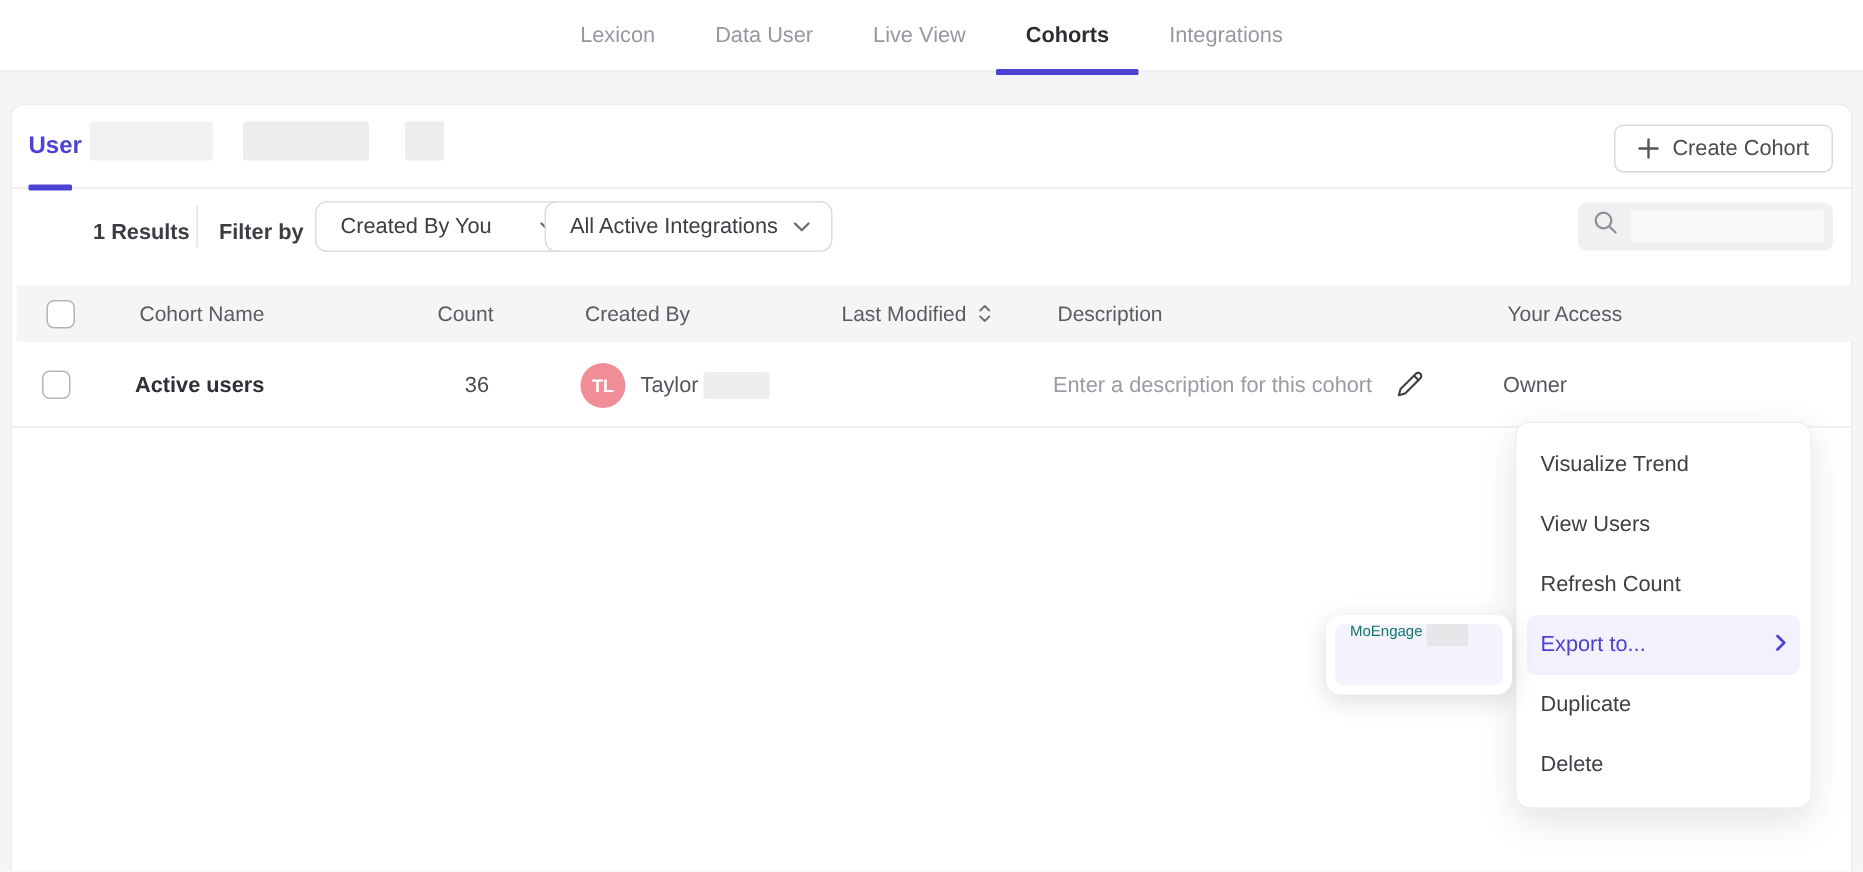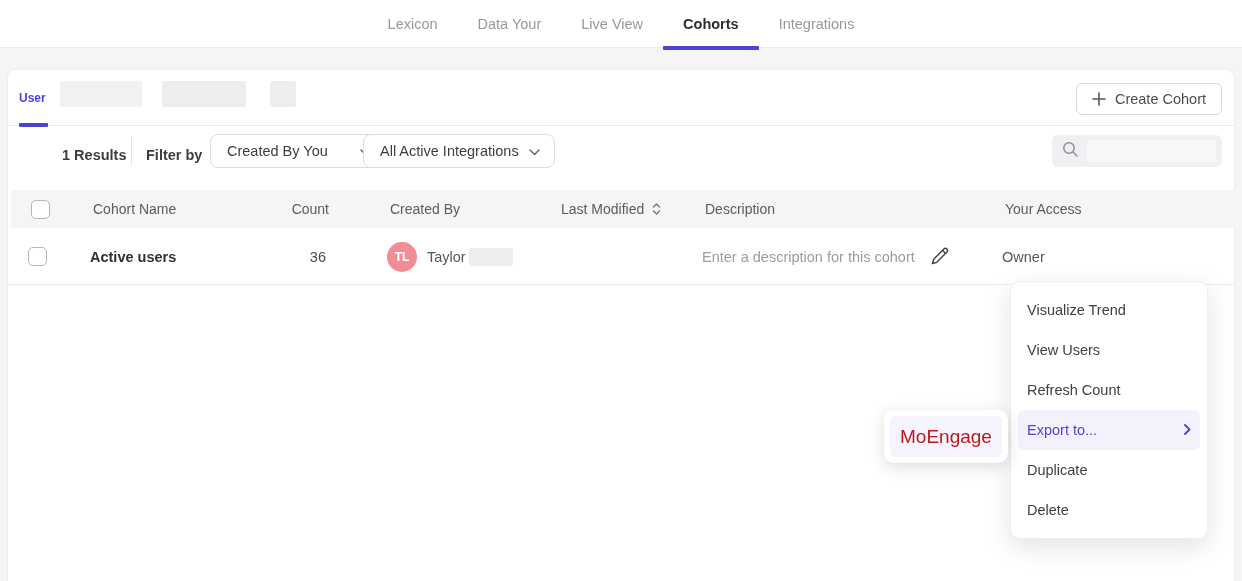--- a/index.html
+++ b/index.html
@@ -16,21 +16,21 @@
   .topnav-tab.active::after { content:""; position:absolute; left:0; right:0; bottom:-2px;
                 height:4px; background:#4c43d4; border-radius:1px; }
 
   
   .card { position:absolute; left:8px; top:70px; width:1226px; height:511px; background:#fff;
           border-radius:8px 8px 0 0; box-shadow:0 0 0 1px rgba(0,0,0,0.03); }
 
   
   .card-tabs { position:relative; height:56px; border-bottom:1px solid #ebebee; }
   .user-tab { position:absolute; left:11px; top:0; height:56px; display:flex; align-items:center;
-              color:#4c43d4; font-size:12px; font-weight:600; cursor:pointer; }
+              color:#4c43d4; font-size:16px; font-weight:600; cursor:pointer; }
   .user-tab::after { content:""; position:absolute; left:0; bottom:-1px; width:29px; height:4px;
               background:#4c43d4; border-radius:1px; }
   .redact { background:#ededed; border-radius:2px; }
   .tab-redact-1 { position:absolute; left:52px; top:11px; width:82px; height:26px; background:#f1f1f1; }
   .tab-redact-2 { position:absolute; left:154px; top:11px; width:84px; height:26px; }
   .tab-redact-3 { position:absolute; left:262px; top:11px; width:26px; height:26px; }
 
   .create-btn { position:absolute; right:12px; top:13px; height:32px; display:flex; align-items:center;
                 gap:9px; padding:0 15px; border:1px solid #d9d9de; border-radius:6px; background:#fff;
                 font-size:14.5px; color:#4b4c52; cursor:pointer; }
@@ -84,32 +84,32 @@
   
   .menu { position:absolute; left:1010px; top:281px; width:198px; background:#fff; border-radius:10px;
           border:1px solid #efeff2; box-shadow:0 8px 24px rgba(40,40,60,0.13); padding:8px 0; z-index:10; }
   .menu-item { height:40px; line-height:40px; padding:0 16px; font-size:14.5px; color:#3f4046; cursor:pointer; }
   .menu-item.highlight { margin:0 7px; padding:0 9px; border-radius:6px; background:#f3f2fc; color:#4c43d4;
           display:flex; align-items:center; justify-content:space-between; }
 
   
   .submenu { position:absolute; left:884px; top:410px; width:124px; height:53px; background:#fff;
              border-radius:10px; box-shadow:0 4px 16px rgba(40,40,60,0.16); padding:6px; z-index:11; }
-  .submenu-item { height:41px; background:#f5f4fd; border-radius:6px; display:flex; align-items:center;
-             padding:0 8px 0 10px; font-size:19px; color:#b91c1c; cursor:pointer; }
+  .submenu-item { height:41px; background:#f5f4fd; border-radius:6px; display:flex; align-items:flex-start;
+             padding:0 8px 0 10px; font-size:10px; color:#0f766e; cursor:pointer; }
   .submenu-redact { width:28px; height:15px; background:#e7e7ea; border-radius:2px; margin-left:3px; }
 </style>
 </head>
 <body>
 
 <div class="stage">
 
   <div class="topnav">
     <div class="topnav-tab">Lexicon</div>
-    <div class="topnav-tab">Data Your</div>
+    <div class="topnav-tab">Data User</div>
     <div class="topnav-tab">Live View</div>
     <div class="topnav-tab active">Cohorts</div>
     <div class="topnav-tab">Integrations</div>
   </div>
 
   <div class="card">
 
     <div class="card-tabs">
       <div class="user-tab">User</div>
       <div class="redact tab-redact-1"></div>

